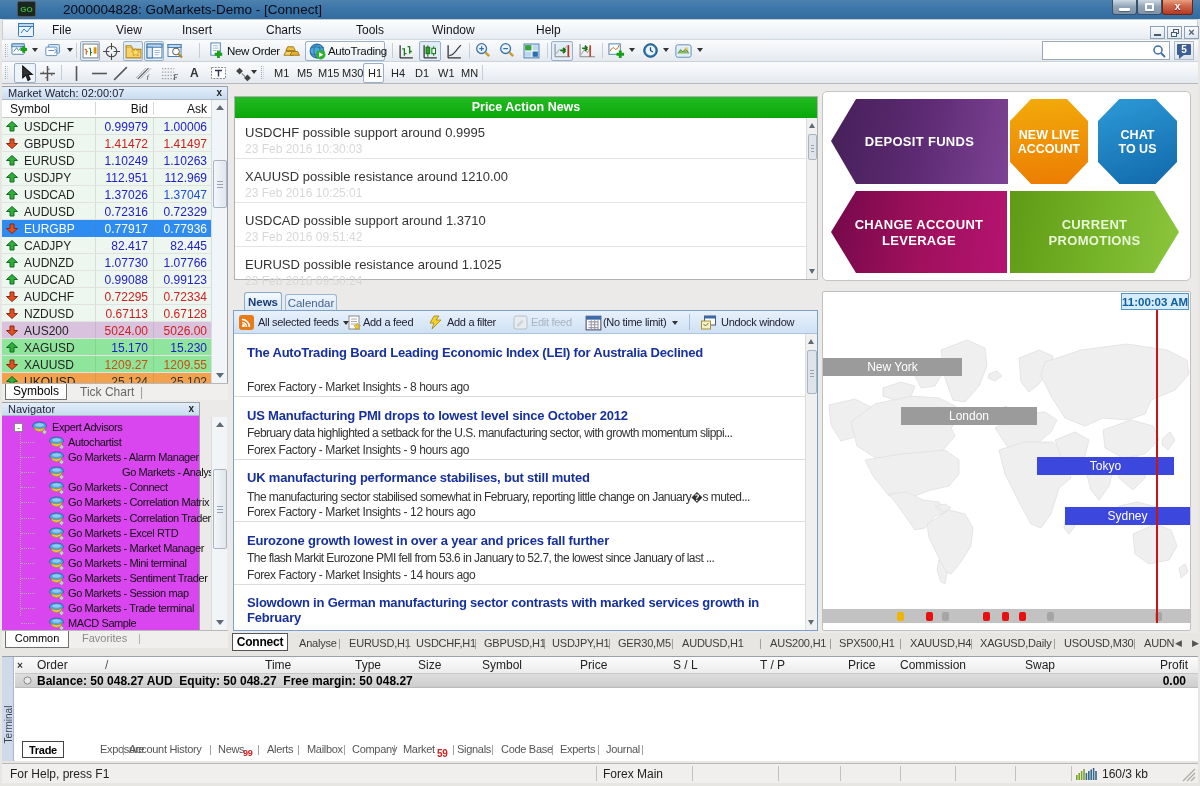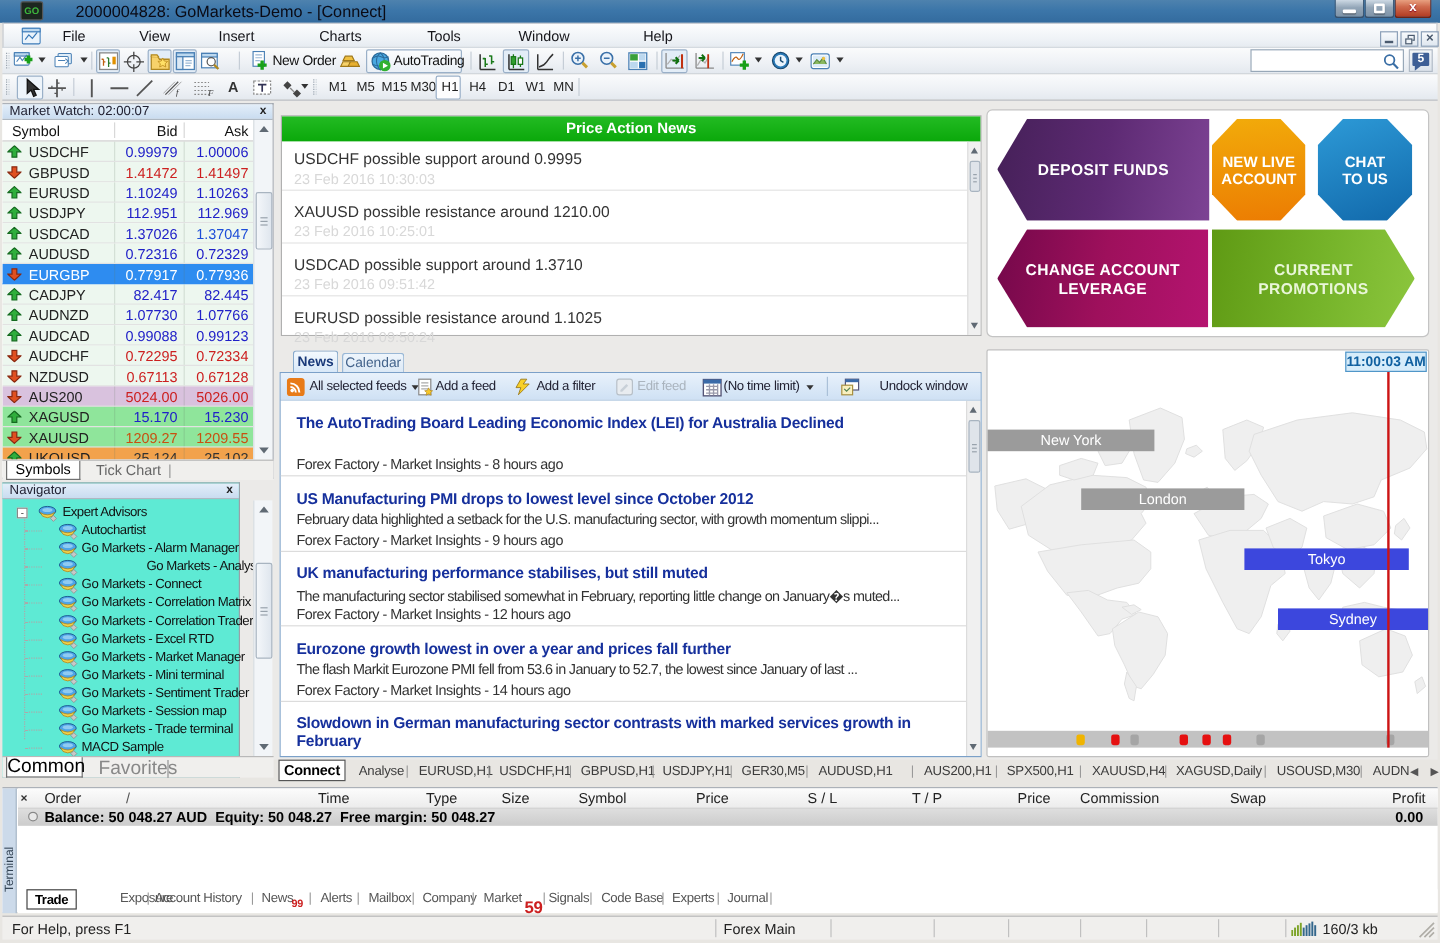--- a/index.html
+++ b/index.html
@@ -475,21 +475,21 @@
     <div class="dnarr" style="left:4px;bottom:5px;"></div>
   </div>
 
   <div class="abs" style="left:0;top:296px;width:226px;height:17px;background:#f0efed;border-top:1px solid #b8b8b8;font-size:12px;color:#666;">
     <div class="abs" style="left:3px;top:0px;width:62px;height:16px;background:#fff;border:1px solid #707070;border-top:none;color:#000;text-align:center;line-height:15px;">Symbols</div>
     <span class="abs" style="left:78px;top:1px;">Tick Chart</span>
     <span class="abs" style="left:138px;top:1px;color:#999;">|</span>
   </div>
 </div>
 
-<div class="abs" id="nav" style="left:2px;top:402px;width:198px;height:246px;background:#5eead4;border:1px solid #9aa0a8;border-left:none;">
+<div class="abs" id="nav" style="left:2px;top:402px;width:198px;height:246px;background:#d946ef;border:1px solid #9aa0a8;border-left:none;">
   <div class="phead">Navigator<span class="phx">x</span></div>
   <div class="abs" id="navtree" style="left:0;top:14px;width:209px;height:213px;overflow:hidden;font-size:11px;letter-spacing:-0.4px;color:#111;">
       <div style="position:absolute;left:18px;top:10px;height:189px;border-left:1px dotted #aaa;"></div>
       <div style="position:absolute;left:12px;top:6px;width:9px;height:9px;border:1px solid #888;background:#fff;font-size:8px;line-height:7px;text-align:center;color:#333;">-</div>
       <svg width="16" height="14" style="position:absolute;left:30px;top:4px;" viewBox="0 0 16 14">
         <ellipse cx="7.5" cy="4.8" rx="7" ry="3.8" fill="#4da5e8" stroke="#1c5a90" stroke-width=".8"></ellipse>
         <path d="M1.5 6 q6 4 12 0 l-2 3.2 q-4 2.5 -8 0 z" fill="#f0d048" stroke="#a08020" stroke-width=".6"></path>
         <ellipse cx="7.5" cy="4" rx="4.2" ry="1.7" fill="#90cbf2"></ellipse>
         <path d="M12.5 8.5 L15 11 L12.5 13.5 L10 11 Z" fill="#c8c8c8" stroke="#888" stroke-width=".6"></path>
       </svg>
@@ -603,21 +603,21 @@
   <div class="abs" style="left:209px;top:14px;width:16px;height:213px;background:#f2f5f8;border-left:1px solid #d8dce0;">
     <div class="uparr" style="left:4px;top:5px;"></div>
     <div class="abs" style="left:1px;top:52px;width:14px;height:80px;background:linear-gradient(90deg,#f4f7fa,#dfe6ee);border:1px solid #a8b4c0;border-radius:2px;">
       <div class="thumblines" style="top:36px;"></div>
         <div class="thumblines" style="top:39px;"></div>
         <div class="thumblines" style="top:42px;"></div>
     </div>
     <div class="dnarr" style="left:4px;bottom:5px;"></div>
   </div>
 
-  <div class="abs" style="left:0;top:227px;width:226px;height:18px;background:#f0efed;border-top:1px solid #b8b8b8;font-size:16px;color:#888;">
+  <div class="abs" style="left:0;top:227px;width:226px;height:18px;background:#f0efed;border-top:1px solid #b8b8b8;font-size:11px;color:#888;">
     <div class="abs" style="left:3px;top:0px;width:64px;height:17px;background:#fff;border:1px solid #707070;border-top:none;color:#000;text-align:center;line-height:15px;">Common</div>
     <span class="abs" style="left:80px;top:1px;">Favorites</span>
     <span class="abs" style="left:136px;top:1px;color:#aaa;">|</span>
   </div>
 </div>
 
 <div class="abs" id="pa" style="left:234px;top:96px;width:584px;height:184px;background:#fff;border:1px solid #b0b0b0;">
   <div class="abs" style="left:0;top:0;width:582px;height:21px;background:linear-gradient(180deg,#23bb23,#0aa80a);color:#fff;font-weight:bold;font-size:12.5px;text-align:center;line-height:21px;">Price Action News</div>
   <div class="abs" style="left:0;top:21px;width:571px;height:161px;background:#fff;font-size:13px;color:#333;">
     <div class="abs" style="left:10px;top:7px;">USDCHF possible support around 0.9995</div>
@@ -681,21 +681,21 @@
         </svg>
       <span class="abs" style="left:369px;top:5px;">(No time limit)</span>
         <div class="abs" style="left:438px;top:10px;width:0;height:0;border-left:3px solid transparent;border-right:3px solid transparent;border-top:4px solid #333;"></div>
       <div class="abs" style="left:455px;top:3px;width:1px;height:16px;background:#aac0d8;"></div>
       <svg class="abs" style="left:466px;top:4px;" width="17" height="15" viewBox="0 0 16 15">
           <rect x="4" y="1" width="11" height="9" fill="#fff" stroke="#557"></rect>
           <rect x="4" y="1" width="11" height="2.5" fill="#3a6aa8"></rect>
           <rect x="1" y="6" width="9" height="8" fill="#f8f0c0" stroke="#a89040"></rect>
           <path d="M3 9 l2 2 3-3" stroke="#508050" fill="none"></path>
         </svg>
-      <span class="abs" style="left:487px;top:5px;margin-left:12px;">Undock window</span>
+      <span class="abs" style="left:487px;top:5px;">Undock window</span>
     </div>
 
     <div class="abs" id="newslist" style="left:0;top:23px;width:571px;height:296px;background:#fff;">
         <div style="position:absolute;left:13px;top:11px;font-size:13px;letter-spacing:-0.2px;font-weight:bold;color:#16309c;line-height:15px;white-space:nowrap;">The AutoTrading Board Leading Economic Index (LEI) for Australia Declined</div>
         <div style="position:absolute;left:13px;top:46px;font-size:12px;letter-spacing:-0.4px;color:#333;">Forex Factory - Market Insights - 8 hours ago</div>
         <div style="position:absolute;left:0px;right:0;top:62px;border-top:1px solid #dcdcdc;"></div>
         <div style="position:absolute;left:13px;top:73.5px;font-size:13px;letter-spacing:-0.2px;font-weight:bold;color:#16309c;line-height:15px;white-space:nowrap;">US Manufacturing PMI drops to lowest level since October 2012</div>
         <div style="position:absolute;left:13px;top:91.5px;font-size:12px;letter-spacing:-0.55px;color:#333;white-space:nowrap;">February data highlighted a setback for the U.S. manufacturing sector, with growth momentum slippi...</div>
         <div style="position:absolute;left:13px;top:108.5px;font-size:12px;letter-spacing:-0.4px;color:#333;">Forex Factory - Market Insights - 9 hours ago</div>
         <div style="position:absolute;left:0px;right:0;top:124.5px;border-top:1px solid #dcdcdc;"></div>
@@ -883,21 +883,21 @@
     <span class="abs" style="left:203px;top:2px;">News</span>
       <span class="abs" style="left:228px;top:7px;color:#cc2020;font-size:9px;font-weight:bold;">99</span>
       <span class="abs" style="left:242px;top:2px;color:#999;">|</span>
     <span class="abs" style="left:252px;top:2px;">Alerts</span>
       <span class="abs" style="left:282px;top:2px;color:#999;">|</span>
     <span class="abs" style="left:292px;top:2px;">Mailbox</span>
       <span class="abs" style="left:328px;top:2px;color:#999;">|</span>
     <span class="abs" style="left:337px;top:2px;">Company</span>
       <span class="abs" style="left:378px;top:2px;color:#999;">|</span>
     <span class="abs" style="left:388px;top:2px;">Market</span>
-      <span class="abs" style="left:422px;top:7px;color:#cc2020;font-size:14px;font-weight:bold;">59</span>
+      <span class="abs" style="left:422px;top:7px;color:#cc2020;font-size:10px;font-weight:bold;">59</span>
       <span class="abs" style="left:437px;top:2px;color:#999;">|</span>
     <span class="abs" style="left:442px;top:2px;">Signals</span>
       <span class="abs" style="left:476px;top:2px;color:#999;">|</span>
     <span class="abs" style="left:486px;top:2px;">Code Base</span>
       <span class="abs" style="left:536px;top:2px;color:#999;">|</span>
     <span class="abs" style="left:545px;top:2px;">Experts</span>
       <span class="abs" style="left:582px;top:2px;color:#999;">|</span>
     <span class="abs" style="left:591px;top:2px;">Journal</span>
       <span class="abs" style="left:626px;top:2px;color:#999;">|</span>
   </div>

